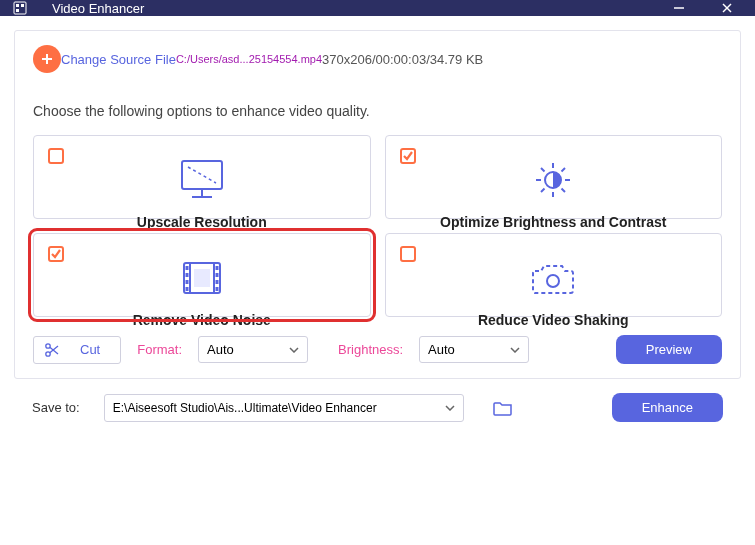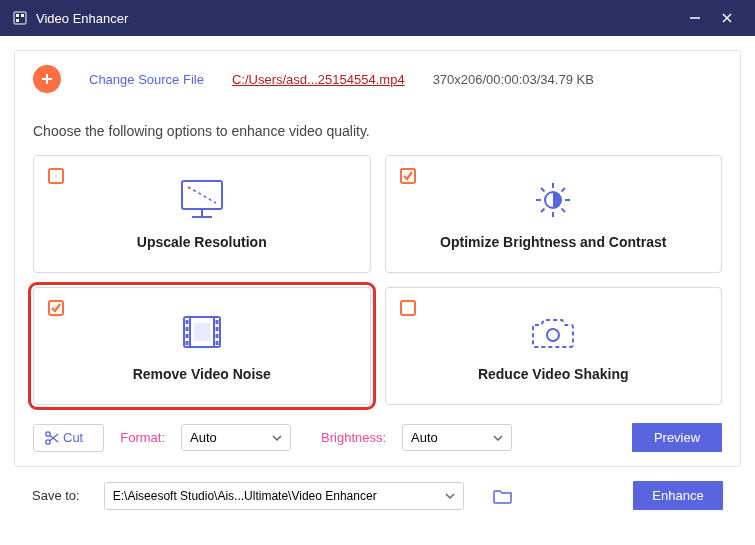--- a/index.html
+++ b/index.html
@@ -1,47 +1,47 @@
 <!DOCTYPE html>
 <html><head>
   <meta charset="utf-8">
   <style>
     * { margin: 0; padding: 0; box-sizing: border-box; font-family: Arial, sans-serif; }
     body { width: 755px; height: 545px; background: #fff; overflow: hidden; }
     
-    .titlebar { height: 36px; background: #2c2f63; display: flex; align-items: center; padding: 0 12px; color: #fff; }
+    .titlebar { height: 16px; background: #2c2f63; display: flex; align-items: center; padding: 0 12px; color: #fff; gap: 16px; }
     .titlebar-icon { width: 16px; height: 16px; margin-right: 8px; }
     .titlebar-title { font-size: 13px; flex: 1; }
     .titlebar-btn { width: 32px; height: 32px; display: flex; align-items: center; justify-content: center; cursor: pointer; }
     
     .content { padding: 14px; }
     .inner { border: 1px solid #e3e3ec; border-radius: 3px; padding: 10px 18px 14px; }
     
-    .header-row { display: flex; align-items: center; gap: 28px; padding: 4px 0 12px; }
+    .header-row { display: flex; align-items: center; padding: 4px 0 12px; }
     .plus-btn { width: 28px; height: 28px; border-radius: 50%; background: #fe6f43; display: flex; align-items: center; justify-content: center; cursor: pointer; flex-shrink: 0; }
     .change-source { color: #5865df; font-size: 13px; cursor: pointer; }
-    .file-path { color: #b91c1c; font-size: 13px; text-decoration: underline; }
+    .file-path { color: #a21caf; font-size: 11px; }
     .file-info { color: #555; font-size: 13px; }
     
     .instruction { color: #444; font-size: 14px; margin: 18px 0 16px; }
     
     .options-grid { display: grid; grid-template-columns: 1fr 1fr; gap: 14px; margin-bottom: 14px; }
-    .option-card { border: 1px solid #d8d8e6; border-radius: 4px; padding: 14px; height: 118px; position: relative; cursor: pointer; }
+    .option-card { border: 1px solid #d8d8e6; border-radius: 4px; padding: 14px; height: 84px; position: relative; cursor: pointer; }
     .option-card.highlighted { outline: 3px solid #e03030; outline-offset: 2px; }
     .checkbox { position: absolute; top: 12px; left: 14px; width: 16px; height: 16px; }
     .option-card .icon-wrap { display: flex; justify-content: center; align-items: center; height: 56px; margin-top: 2px; }
     .option-label { text-align: center; font-weight: bold; font-size: 14px; color: #222; margin-top: 6px; }
     
     .controls-row { display: flex; align-items: center; gap: 16px; padding-top: 4px; }
-    .cut-btn { display: flex; align-items: center; gap: 3px; border: 1px solid #d0d0de; border-radius: 3px; padding: 5px 20px 5px 10px; cursor: pointer; background: #fff; }
+    .cut-btn { display: flex; align-items: center; gap: 20px; border: 1px solid #d0d0de; border-radius: 3px; padding: 5px 20px 5px 10px; cursor: pointer; background: #fff; }
     .cut-label { color: #5865df; font-size: 13px; }
     .ctrl-label { font-size: 13px; color: #ec4899; }
     .dropdown { border: 1px solid #d0d0de; border-radius: 3px; padding: 5px 8px; display: flex; align-items: center; justify-content: space-between; min-width: 110px; font-size: 13px; cursor: pointer; background: #fff; }
     .spacer { flex: 1; }
-    .btn-primary { background: #5865df; color: #fff; border: none; border-radius: 1px; padding: 7px 14px; font-size: 13px; cursor: pointer; min-width: 90px; }
+    .btn-primary { background: #5865df; color: #fff; border: none; border-radius: 8px; padding: 7px 30px; font-size: 13px; cursor: pointer; min-width: 90px; }
     
     .footer-row { display: flex; align-items: center; gap: 24px; padding: 14px 18px 0; }
     .save-label { font-size: 13px; color: #333; }
     .save-path-box { border: 1px solid #d0d0de; border-radius: 3px; padding: 6px 8px; display: flex; align-items: center; justify-content: space-between; flex: 0 0 360px; font-size: 12px; cursor: pointer; background: #fff; }
     .folder-btn { width: 30px; height: 28px; display: flex; align-items: center; justify-content: center; cursor: pointer; }
     
     svg { display: block; }
   </style>
 </head>
 <body>

